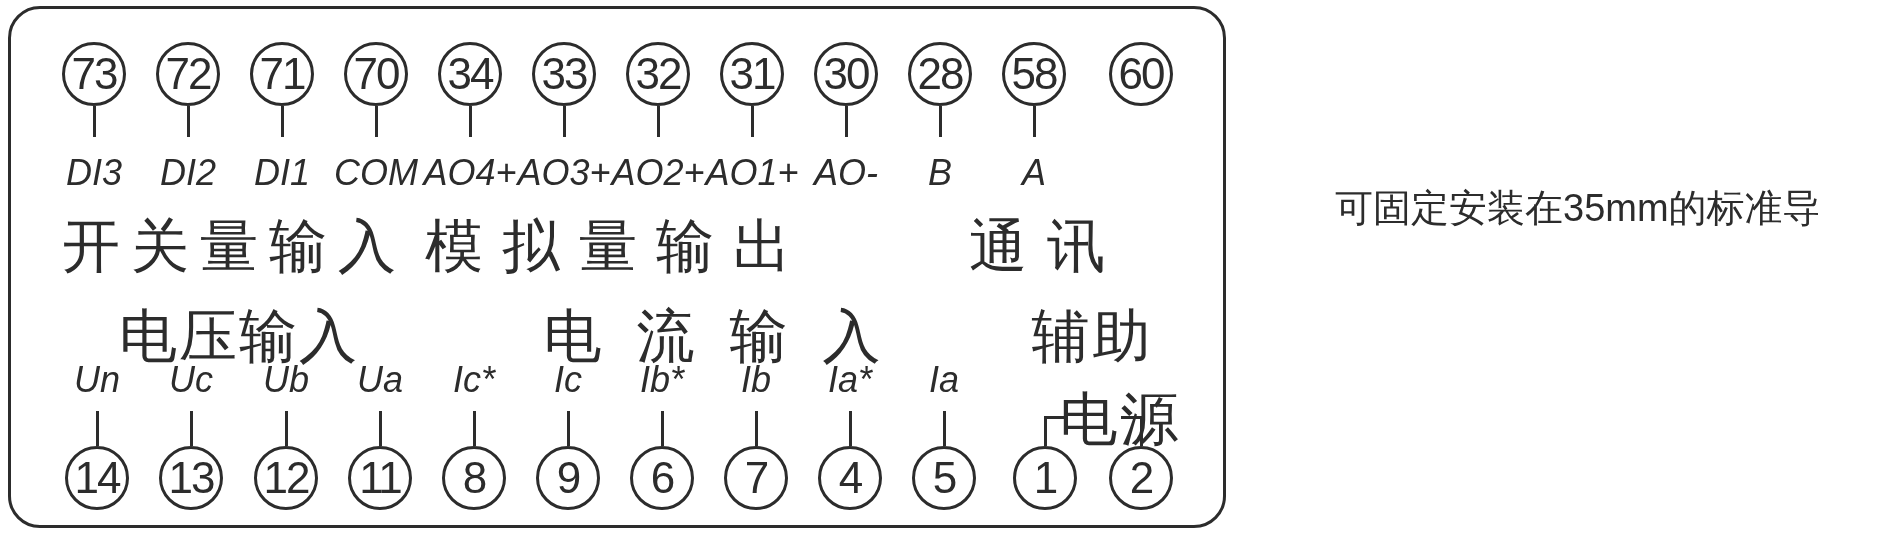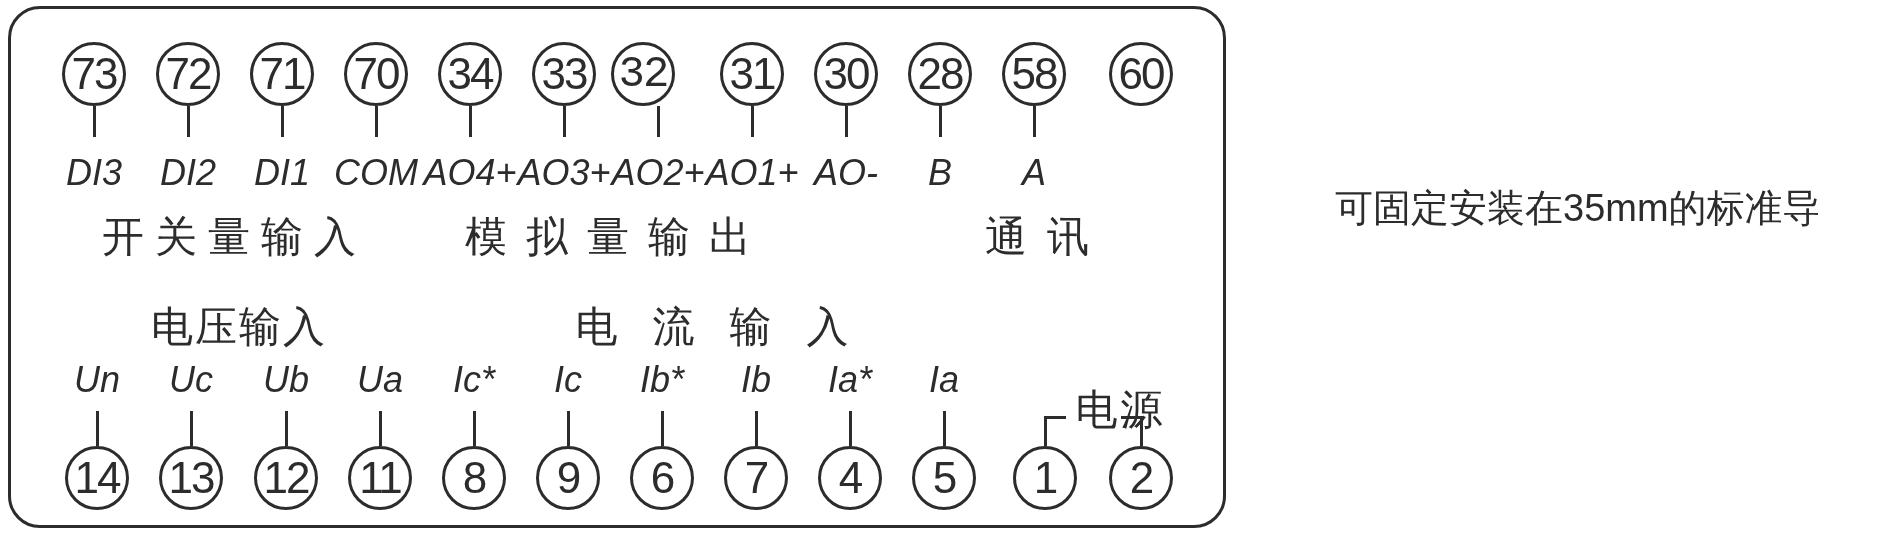--- a/index.html
+++ b/index.html
@@ -43,21 +43,21 @@
   }
   .tlabel-top { top: 144px; }
   .tlabel-bot { top: 351px; }
   
   .bracket { position: absolute; top: 407px; width: 22px; height: 30px; border-top: 3px solid var(--ink); }
   .bracket-left  { border-left: 3px solid var(--ink); }
   .bracket-right { border-right: 3px solid var(--ink); }
   
   .group {
     position: absolute; white-space: nowrap;
-    font-size: 42px; transform: translateX(-50%);
+    font-size: 58px; transform: translateX(-50%);
     line-height: 1.15;
   }
   .group-top { top: 204px; }
   .group-bot { top: 294px; }
   .g-kaiguan { left: 218px;  letter-spacing: 11px; padding-left: 11px; }
   .g-moni    { left: 597px;  letter-spacing: 19px; padding-left: 19px; }
   .g-tongxun { left: 1026px; letter-spacing: 20px; padding-left: 20px; }
   .g-dianya  { left: 227px;  letter-spacing: 2px;  padding-left: 2px; }
   .g-dianliu { left: 701px;  letter-spacing: 35px; padding-left: 35px; }
   .g-fuzhu   { left: 1080px; letter-spacing: 3px;  padding-left: 3px; }
@@ -86,21 +86,21 @@
       <div class="tlabel tlabel-top" style="left: 271px;">DI1</div>
       <div class="circ circ-top" style="left: 333px;">70</div>
       <div class="stem stem-top" style="left: 363.5px;"></div>
       <div class="tlabel tlabel-top" style="left: 365px;">COM</div>
       <div class="circ circ-top" style="left: 427px;">34</div>
       <div class="stem stem-top" style="left: 457.5px;"></div>
       <div class="tlabel tlabel-top" style="left: 459px;">AO4+</div>
       <div class="circ circ-top" style="left: 521px;">33</div>
       <div class="stem stem-top" style="left: 551.5px;"></div>
       <div class="tlabel tlabel-top" style="left: 553px;">AO3+</div>
-      <div class="circ circ-top" style="left: 600px; font-family: Liberation Mono, monospace;">32</div>
+      <div class="circ circ-top" style="left: 615px;">32</div>
       <div class="stem stem-top" style="left: 645.5px;"></div>
       <div class="tlabel tlabel-top" style="left: 647px;">AO2+</div>
       <div class="circ circ-top" style="left: 709px;">31</div>
       <div class="stem stem-top" style="left: 739.5px;"></div>
       <div class="tlabel tlabel-top" style="left: 741px;">AO1+</div>
       <div class="circ circ-top" style="left: 803px;">30</div>
       <div class="stem stem-top" style="left: 833.5px;"></div>
       <div class="tlabel tlabel-top" style="left: 835px;">AO-</div>
       <div class="circ circ-top" style="left: 897px;">28</div>
       <div class="stem stem-top" style="left: 927.5px;"></div>
@@ -144,18 +144,19 @@
       <div class="bracket bracket-right" style="left: 1109.5px;"></div>
       <div class="circ circ-bot" style="left: 1098px;">2</div>
     </div>
 
   <div class="group group-top g-kaiguan">开关量输入</div>
   <div class="group group-top g-moni">模拟量输出</div>
   <div class="group group-top g-tongxun">通讯</div>
 
   <div class="group group-bot g-dianya">电压输入</div>
   <div class="group group-bot g-dianliu">电流输入</div>
+  <div class="group group-bot g-fuzhu">辅助</div>
   <div class="group g-fuzhu2">电源</div>
 </div>
 
 <div class="side-note">
   <div>可固定安装在35mm的标准导</div>
 </div>
 
 </body></html>

